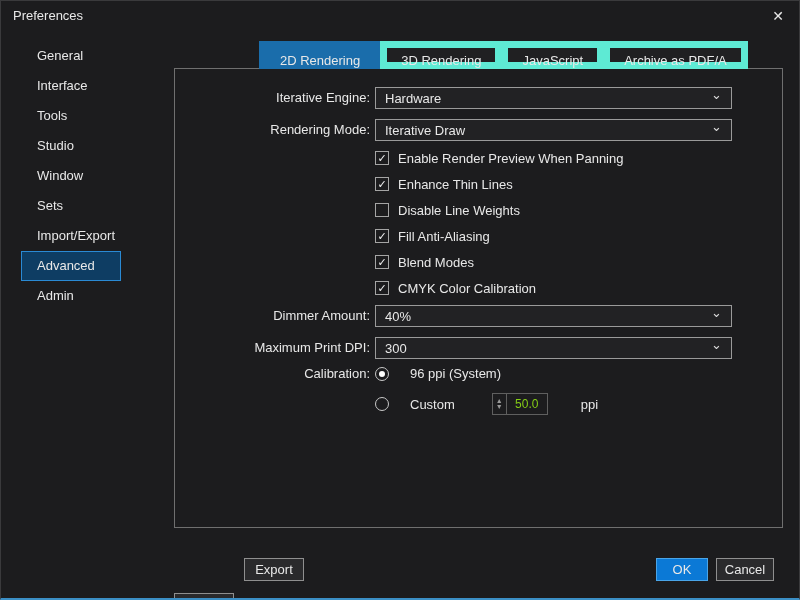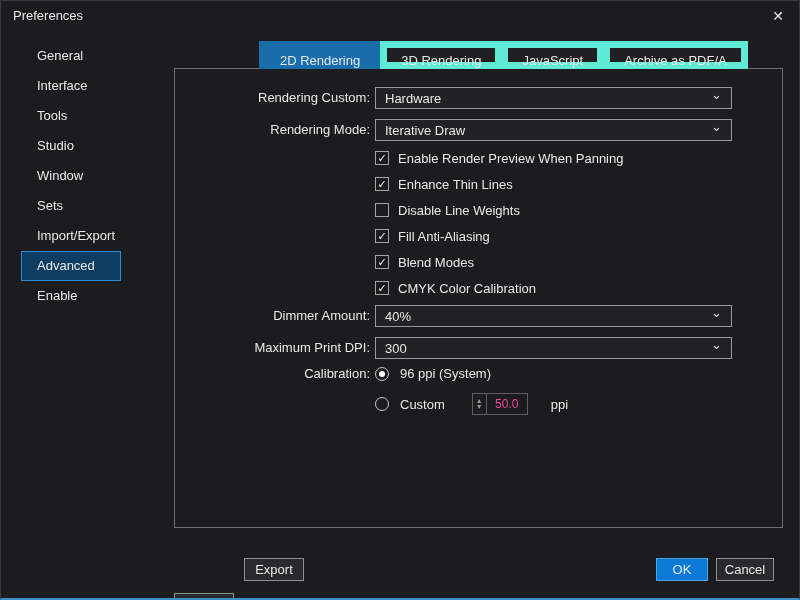--- a/index.html
+++ b/index.html
@@ -36,33 +36,33 @@
     background:#222224; border:1px solid #9a9a9a; display:flex; align-items:center;
     padding:0 9px; cursor:pointer; }
   .dd-value { flex:1; }
   .dd-chevron { font-size:13px; color:#dcdcdc; line-height:10px; margin-top:-6px; }
   .check-row { position:absolute; left:200px; height:16px; display:flex;
     align-items:center; gap:9px; cursor:pointer; white-space:nowrap; }
   .checkbox { width:14px; height:14px; border:1px solid #a5a5a5; background:#1c1c1e;
     display:flex; align-items:center; justify-content:center; flex:0 0 auto; }
   .check-glyph { font-size:11px; line-height:1; color:#f2f2f2; }
   .check-row:not(.checked) .check-glyph { display:none; }
-  .radio-row { position:absolute; display:flex; align-items:center; gap:11px;
+  .radio-row { position:absolute; display:flex; align-items:center; gap:21px;
     cursor:pointer; white-space:nowrap; }
   .radio { width:14px; height:14px; border-radius:50%; border:1px solid #c8c8c8;
     position:relative; flex:0 0 auto; background:#1c1c1e; }
   .radio-row.checked .radio::after { content:""; position:absolute; left:3px; top:3px;
     width:6px; height:6px; border-radius:50%; background:#ffffff; }
   .spinbox { display:flex; width:56px; height:22px; border:1px solid #5f5f5f;
     align-items:stretch; margin-left:16px; background:#1c1c1e; }
   .spin-arrows { width:14px; border-right:1px solid #5f5f5f; display:flex;
     flex-direction:column; align-items:center; justify-content:center;
     color:#9a9a9a; font-size:7px; line-height:6px; cursor:pointer; }
   .spin-value { flex:1; display:flex; align-items:center; justify-content:center;
-    color:#ec4899; font-size:12px; }
+    color:#84cc16; font-size:12px; }
   .ppi-label { margin-left:12px; }
   
   .btn { position:absolute; height:23px; background:#2a2a2c; border:1px solid #8f8f8f;
     color:#e8e8e8; text-align:center; line-height:21px; font-size:13px; cursor:pointer; }
   .btn.primary { background:#0b79d6; border-color:#4aa5e8; }
 </style>
 </head>
 <body>
 
 <div class="window">
@@ -74,33 +74,33 @@
 
   <div class="sidebar">
     <div class="side-item">General</div>
     <div class="side-item">Interface</div>
     <div class="side-item">Tools</div>
     <div class="side-item">Studio</div>
     <div class="side-item">Window</div>
     <div class="side-item">Sets</div>
     <div class="side-item">Import/Export</div>
     <div class="side-item selected">Advanced</div>
-    <div class="side-item">Enable</div>
+    <div class="side-item">Admin</div>
   </div>
 
   <div class="tabs">
     <div class="tab active">2D Rendering</div>
     <div class="tab">3D Rendering</div>
     <div class="tab">JavaScript</div>
     <div class="tab">Archive as PDF/A</div>
   </div>
 
   <div class="panel">
 
-    <div class="flabel" style="top:18px;">Rendering Custom:</div>
+    <div class="flabel" style="top:18px;">Iterative Engine:</div>
     <div class="dropdown" style="top:18px;">
       <span class="dd-value">Hardware</span>
       <span class="dd-chevron">⌄</span>
     </div>
 
     <div class="flabel" style="top:50px;">Rendering Mode:</div>
     <div class="dropdown" style="top:50px;gap:42px;">
       <span class="dd-value">Iterative Draw</span>
       <span class="dd-chevron">⌄</span>
     </div>

